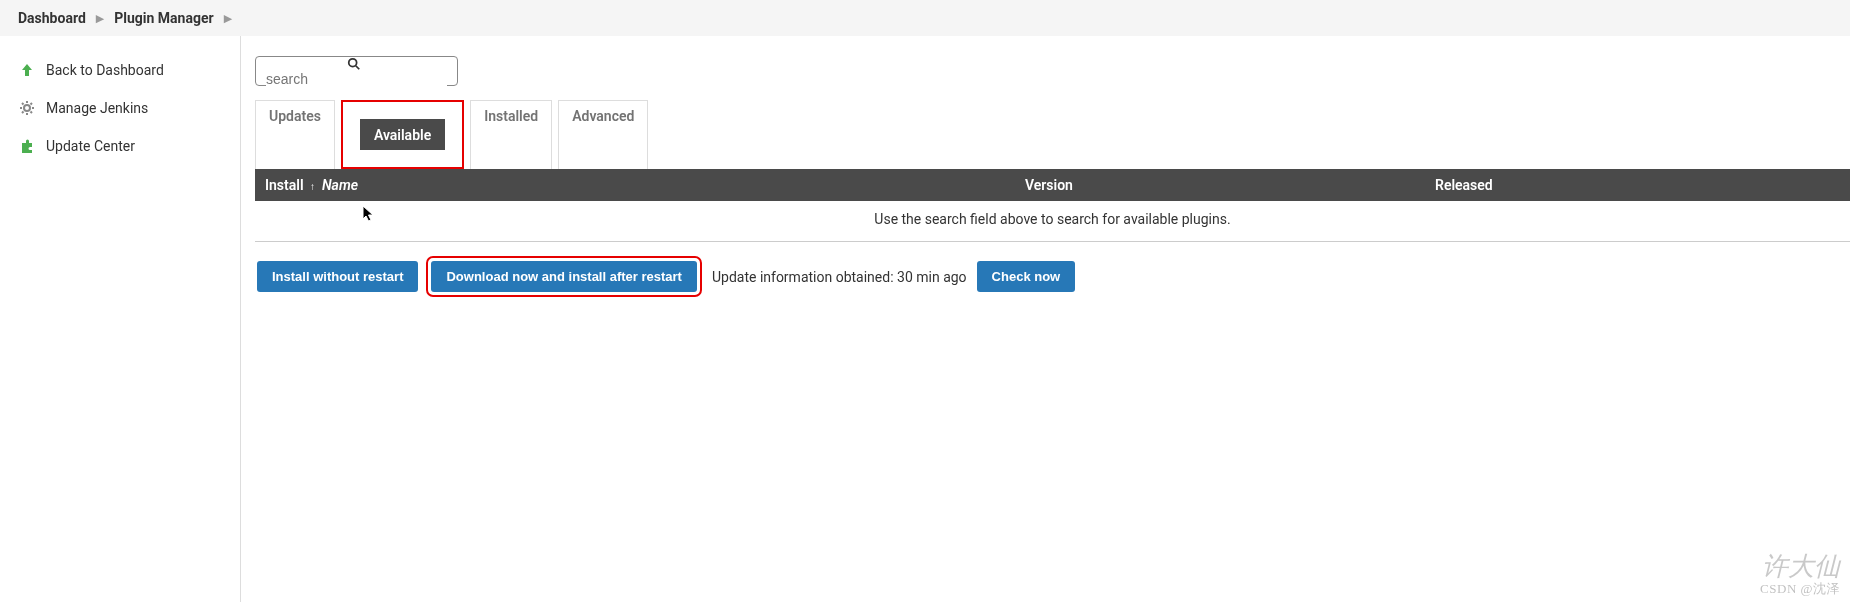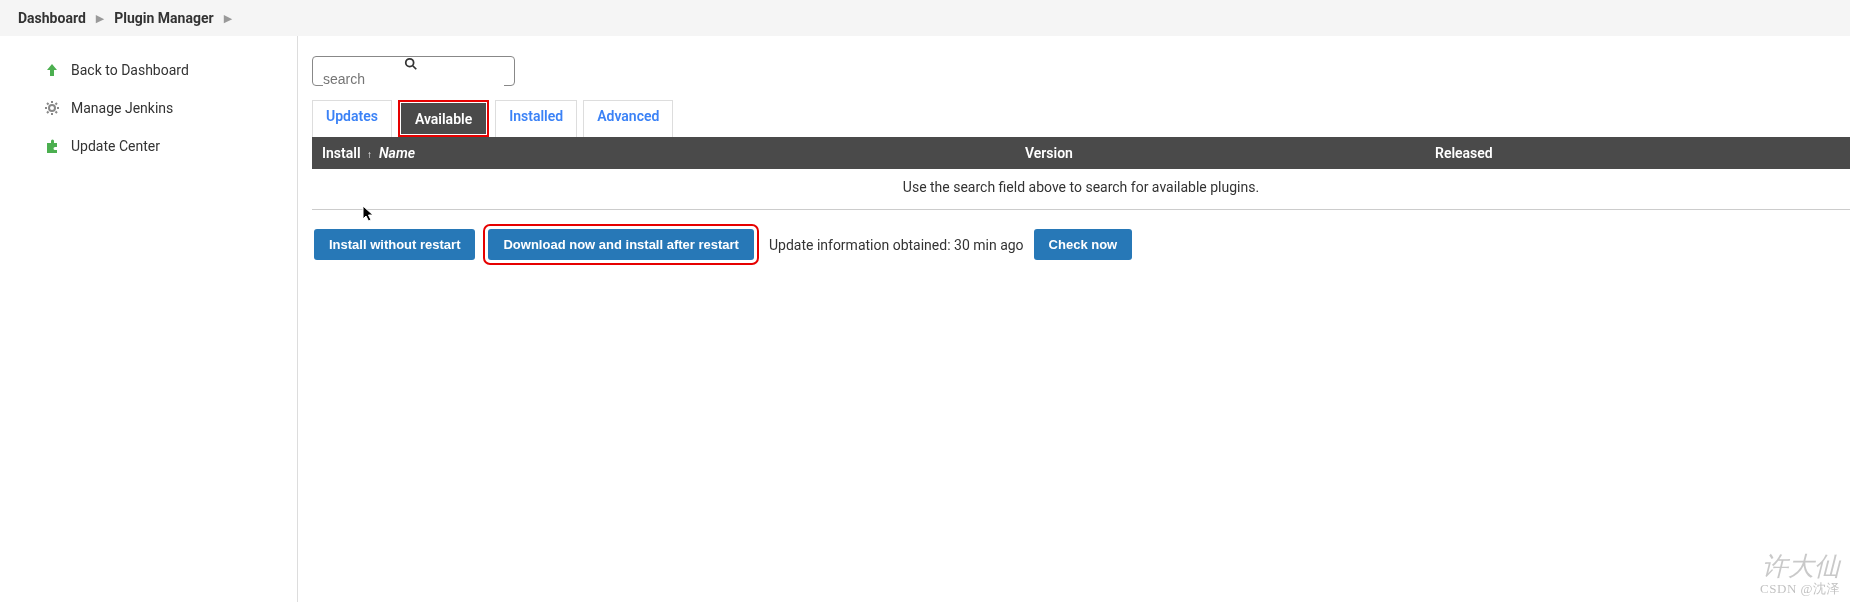--- a/index.html
+++ b/index.html
@@ -32,24 +32,23 @@
     }
     .breadcrumb-sep {
       color: #999;
       font-size: 11px;
     }
     .main-wrap {
       display: flex;
       height: calc(100% - 38px);
     }
     .sidebar {
-      width: 298px;
+      width: 241px;
       border-right: 1px solid #ddd;
       padding-top: 15px;
-      padding-left: 25px;
     }
     .sidebar-item {
       display: flex;
       align-items: center;
       gap: 10px;
       padding: 10px 18px;
       cursor: pointer;
       color: #333;
     }
     .sidebar-icon {
@@ -92,31 +91,31 @@
       margin-bottom: 0;
     }
     .tab {
       padding: 7px 13px;
       font-weight: 600;
       font-size: 14px;
       border: 1px solid #ddd;
       border-bottom: none;
       background: #fff;
       cursor: pointer;
-      color: #3b82f6;
+      color: #737373;
     }
     .tab.active {
       background: #4a4a4a;
       color: #fff;
       border-color: #4a4a4a;
     }
     .outer-highlight {
       border: 2px solid #e60000;
       display: inline-block;
-      padding: 1px;
+      padding: 17px;
     }
     .table-head {
       background: #4a4a4a;
       color: #fff;
       display: flex;
       padding: 8px 0;
       font-weight: 600;
       width: 100%;
     }
     .col-install { width: 65px; padding-left: 10px;}

